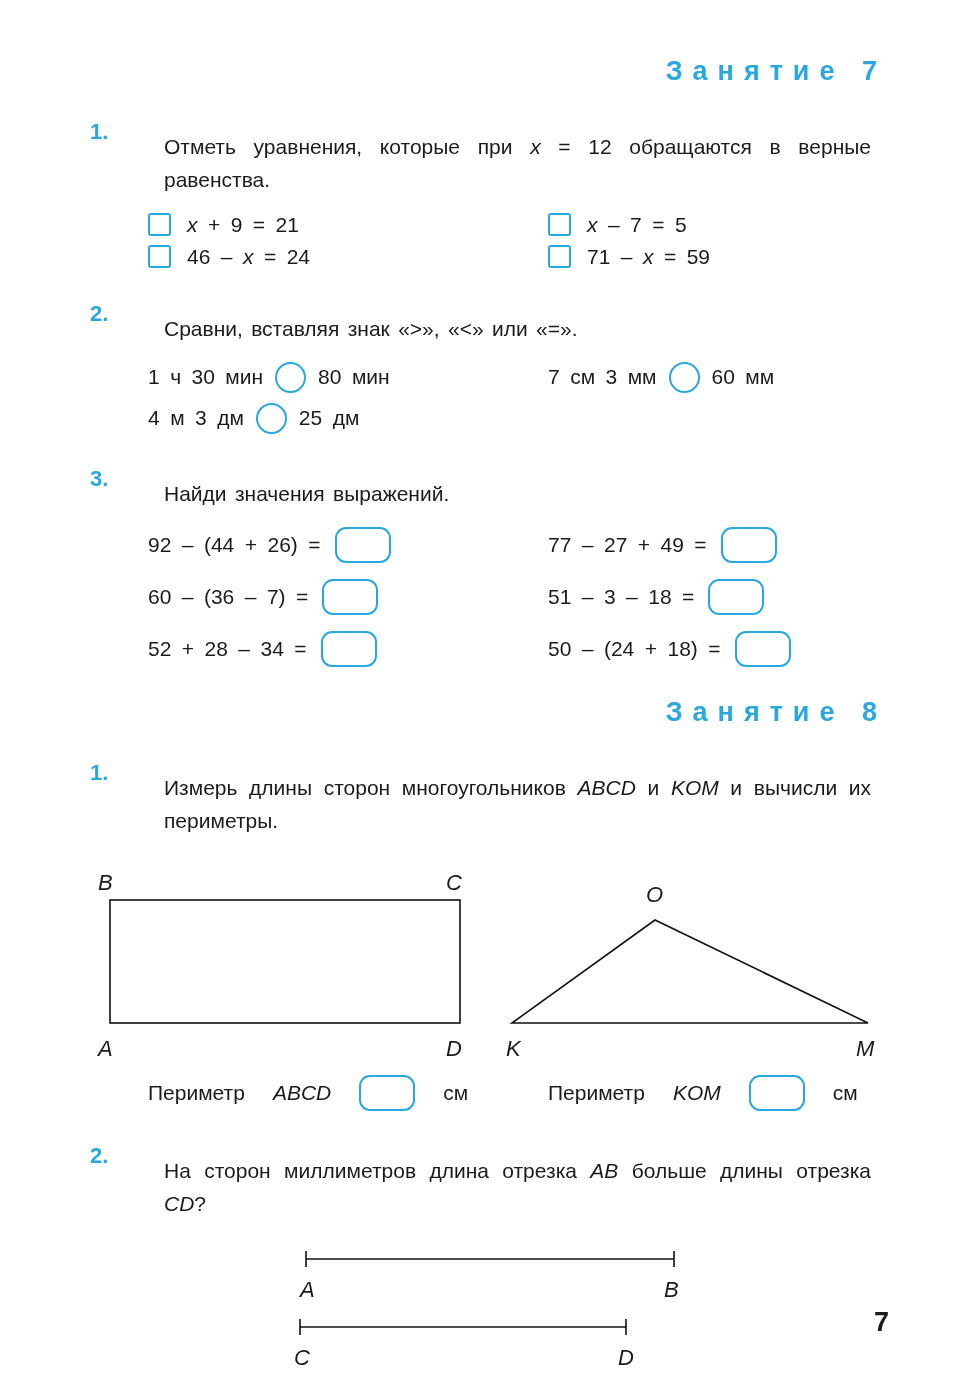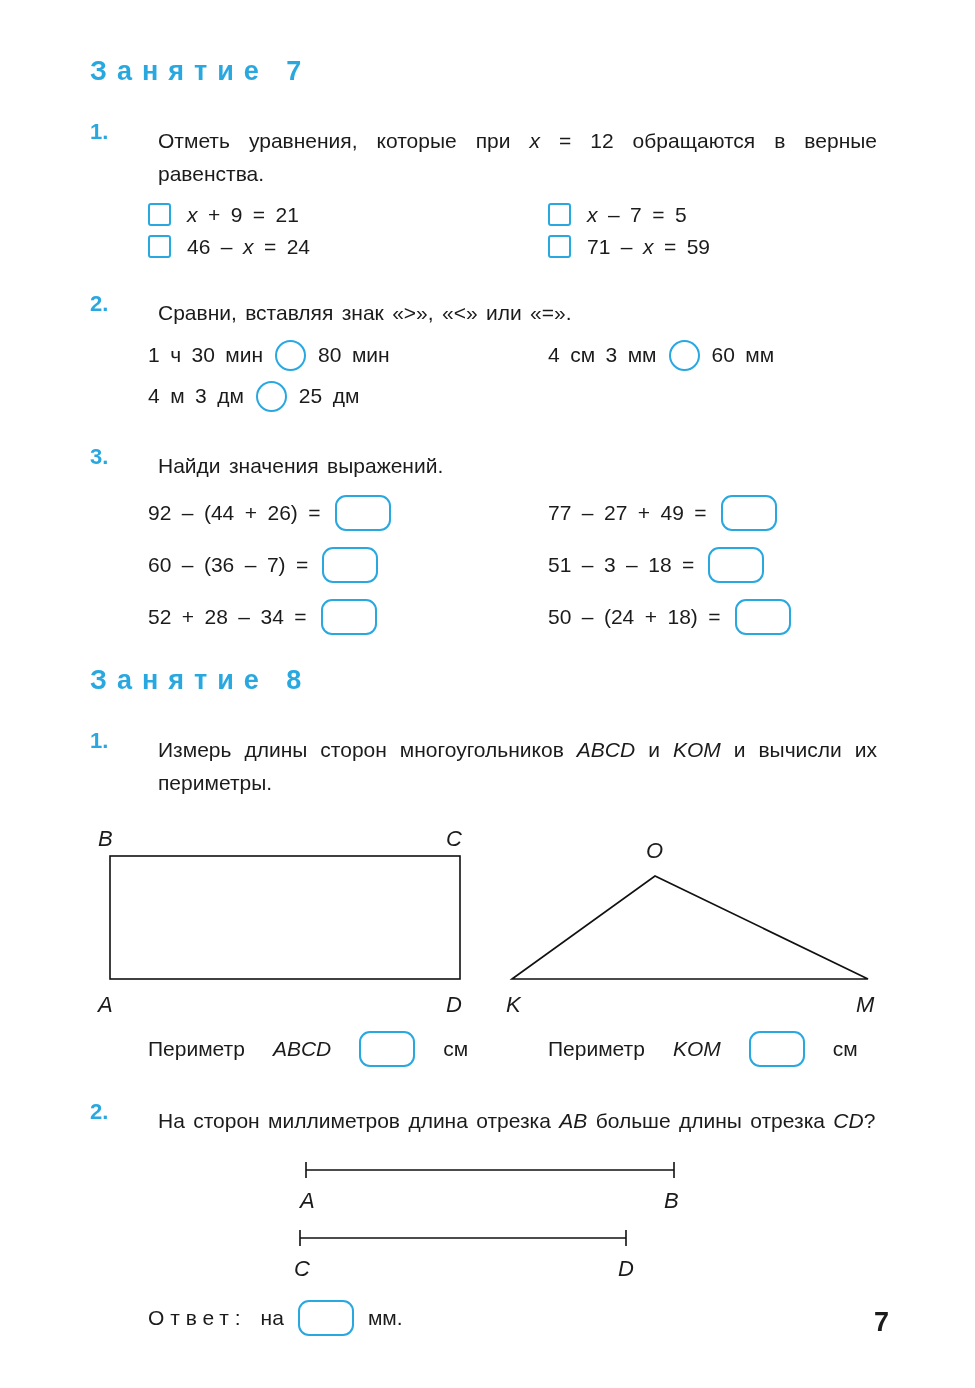--- a/index.html
+++ b/index.html
@@ -9,39 +9,39 @@
     background: #ffffff;
     font-family: "Liberation Sans", sans-serif;
     color: #1b1b1b;
     position: relative;
     overflow: hidden;
   }
   .page { padding: 56px 88px 0 90px; position: relative; height: 100%; }
 
   .lesson-title {
     margin: 0;
-    text-align: left;
+    text-align: right;
     color: #29a8e0;
     font-size: 27px;
     font-weight: bold;
     letter-spacing: 10px;
   }
   .lesson-title.second { margin-top: 30px; }
 
   .task { display: flex; margin-top: 28px; }
   .task-num {
     flex: 0 0 58px;
     color: #29a8e0;
     font-weight: bold;
     font-size: 22px;
     line-height: 1.5;
   }
   .task-body { flex: 1; min-width: 0; }
   .task-text {
-    margin: 10px;
+    margin: 16px;
     font-size: 21px;
     line-height: 1.57;
     text-align: justify;
     word-spacing: 0.12em;
   }
   .var { font-style: italic; }
 
   .eq-grid, .cmp-grid, .expr-grid {
     display: grid;
     grid-template-columns: 400px 1fr;
@@ -157,21 +157,21 @@
     <span class="task-num">2.</span>
     <div class="task-body">
       <p class="task-text">Сравни, вставляя знак «&gt;», «&lt;» или «=».</p>
       <div class="cmp-grid">
         <div class="cmp-row">
           <span>1 ч 30 мин</span>
           <span class="circle"></span>
           <span>80 мин</span>
         </div>
         <div class="cmp-row">
-          <span>4 см 3 мм</span>
+          <span>7 см 3 мм</span>
           <span class="circle"></span>
           <span>60 мм</span>
         </div>
         <div class="cmp-row">
           <span>4 м 3 дм</span>
           <span class="circle"></span>
           <span>25 дм</span>
         </div>
       </div>
     </div>

